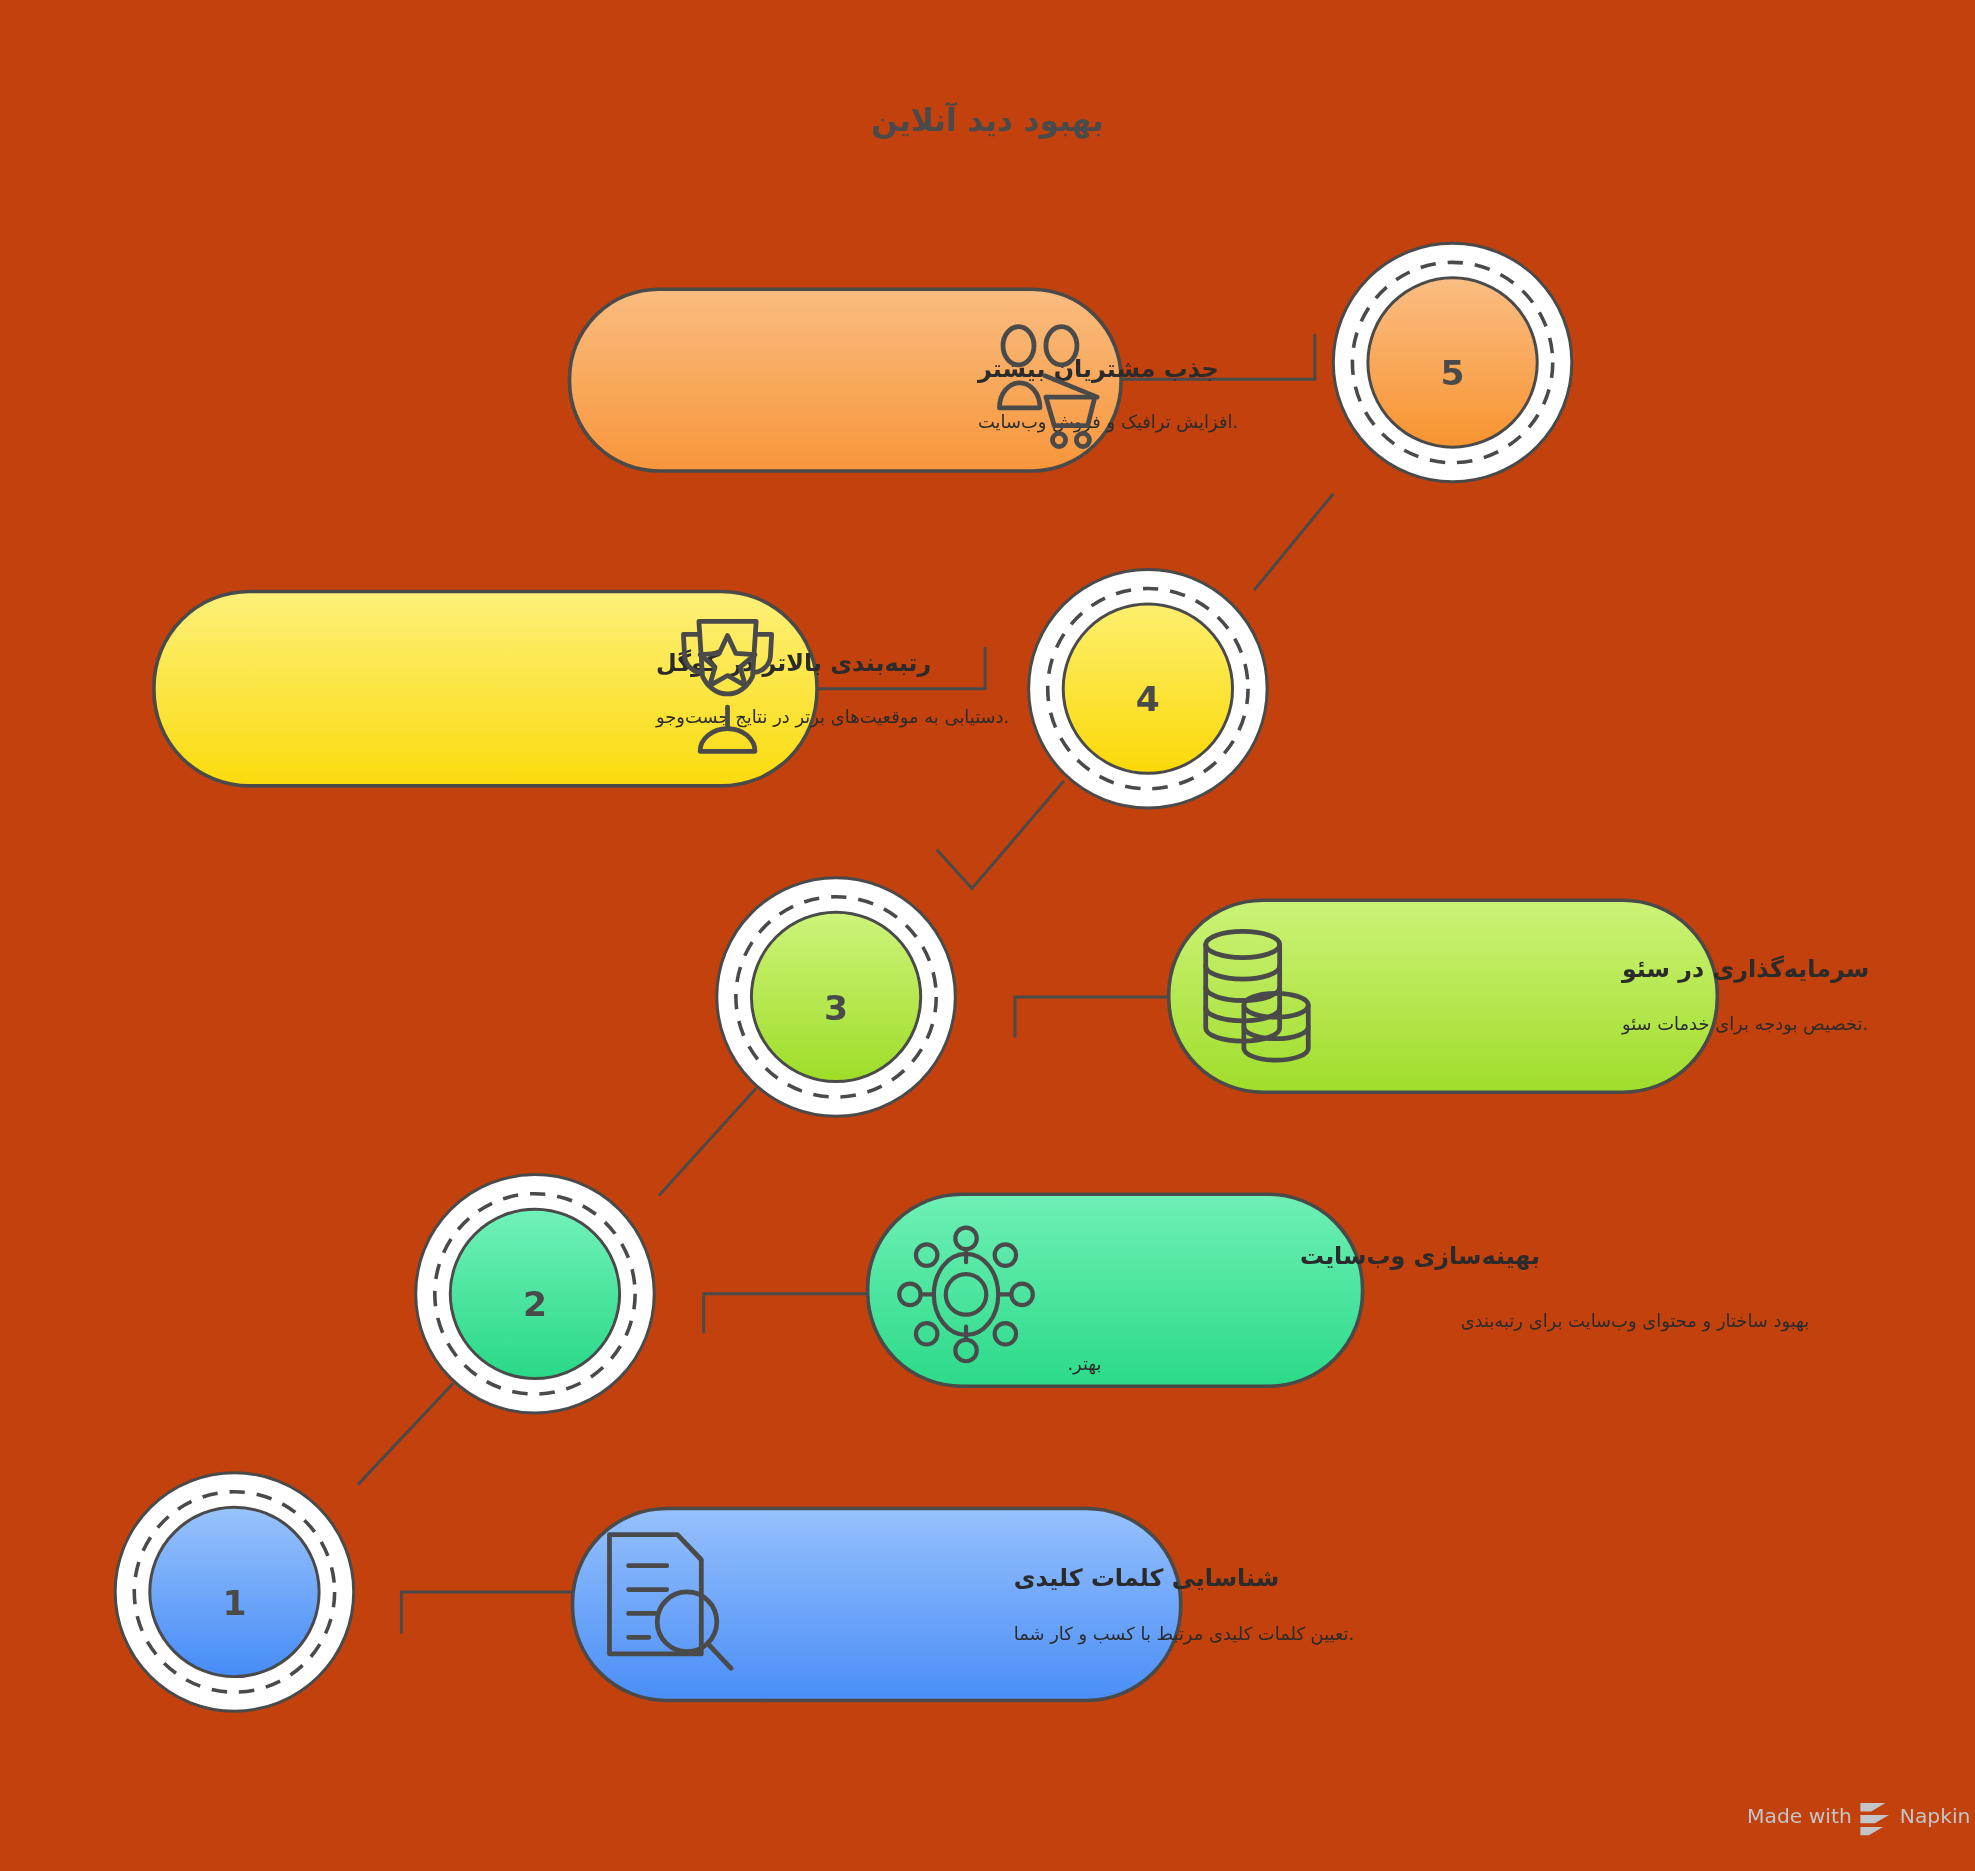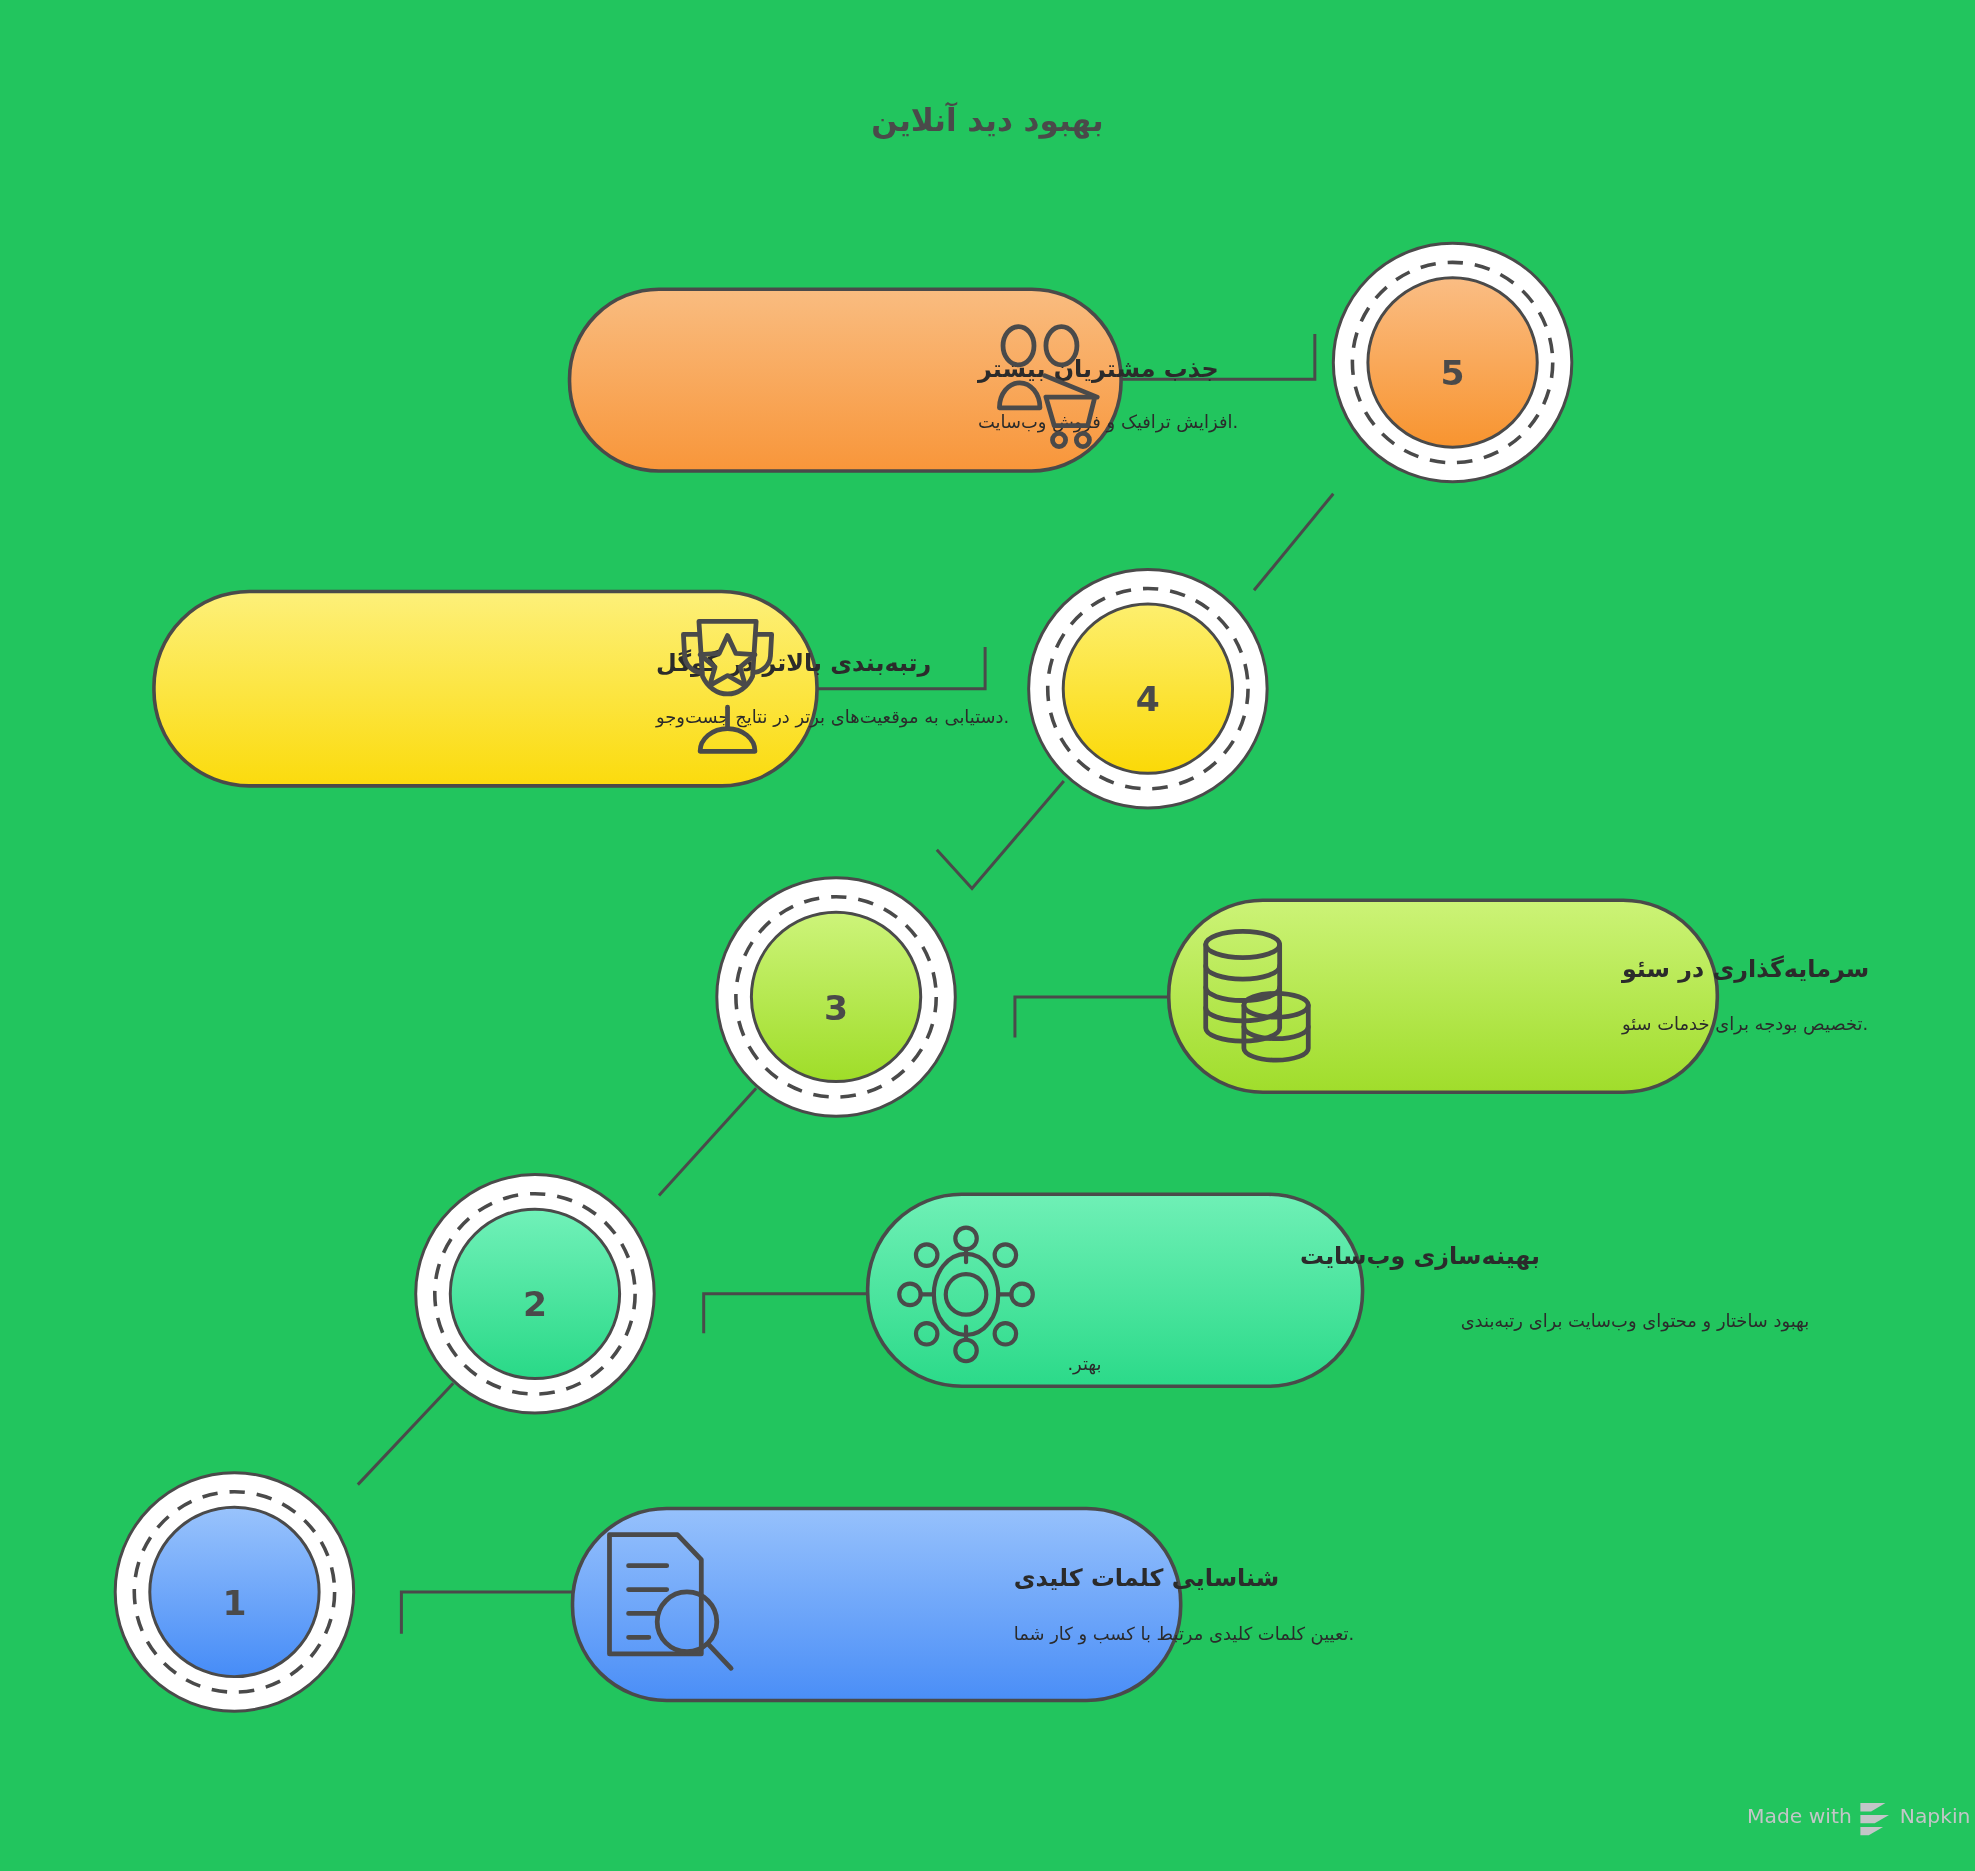--- a/index.html
+++ b/index.html
@@ -7,21 +7,21 @@
     padding: 0;
     background: #ffffff;
   }
   body {
     font-family: "DejaVu Sans", "Liberation Sans", sans-serif;
   }
   #stage {
     position: relative;
     width: 1975px;
     height: 1871px;
-    background: #22c55e;
+    background: #c2410c;
     overflow: hidden;
   }
   #diagram {
     position: absolute;
     inset: 0;
     width: 1975px;
     height: 1871px;
     display: block;
   }
   .ttl {

